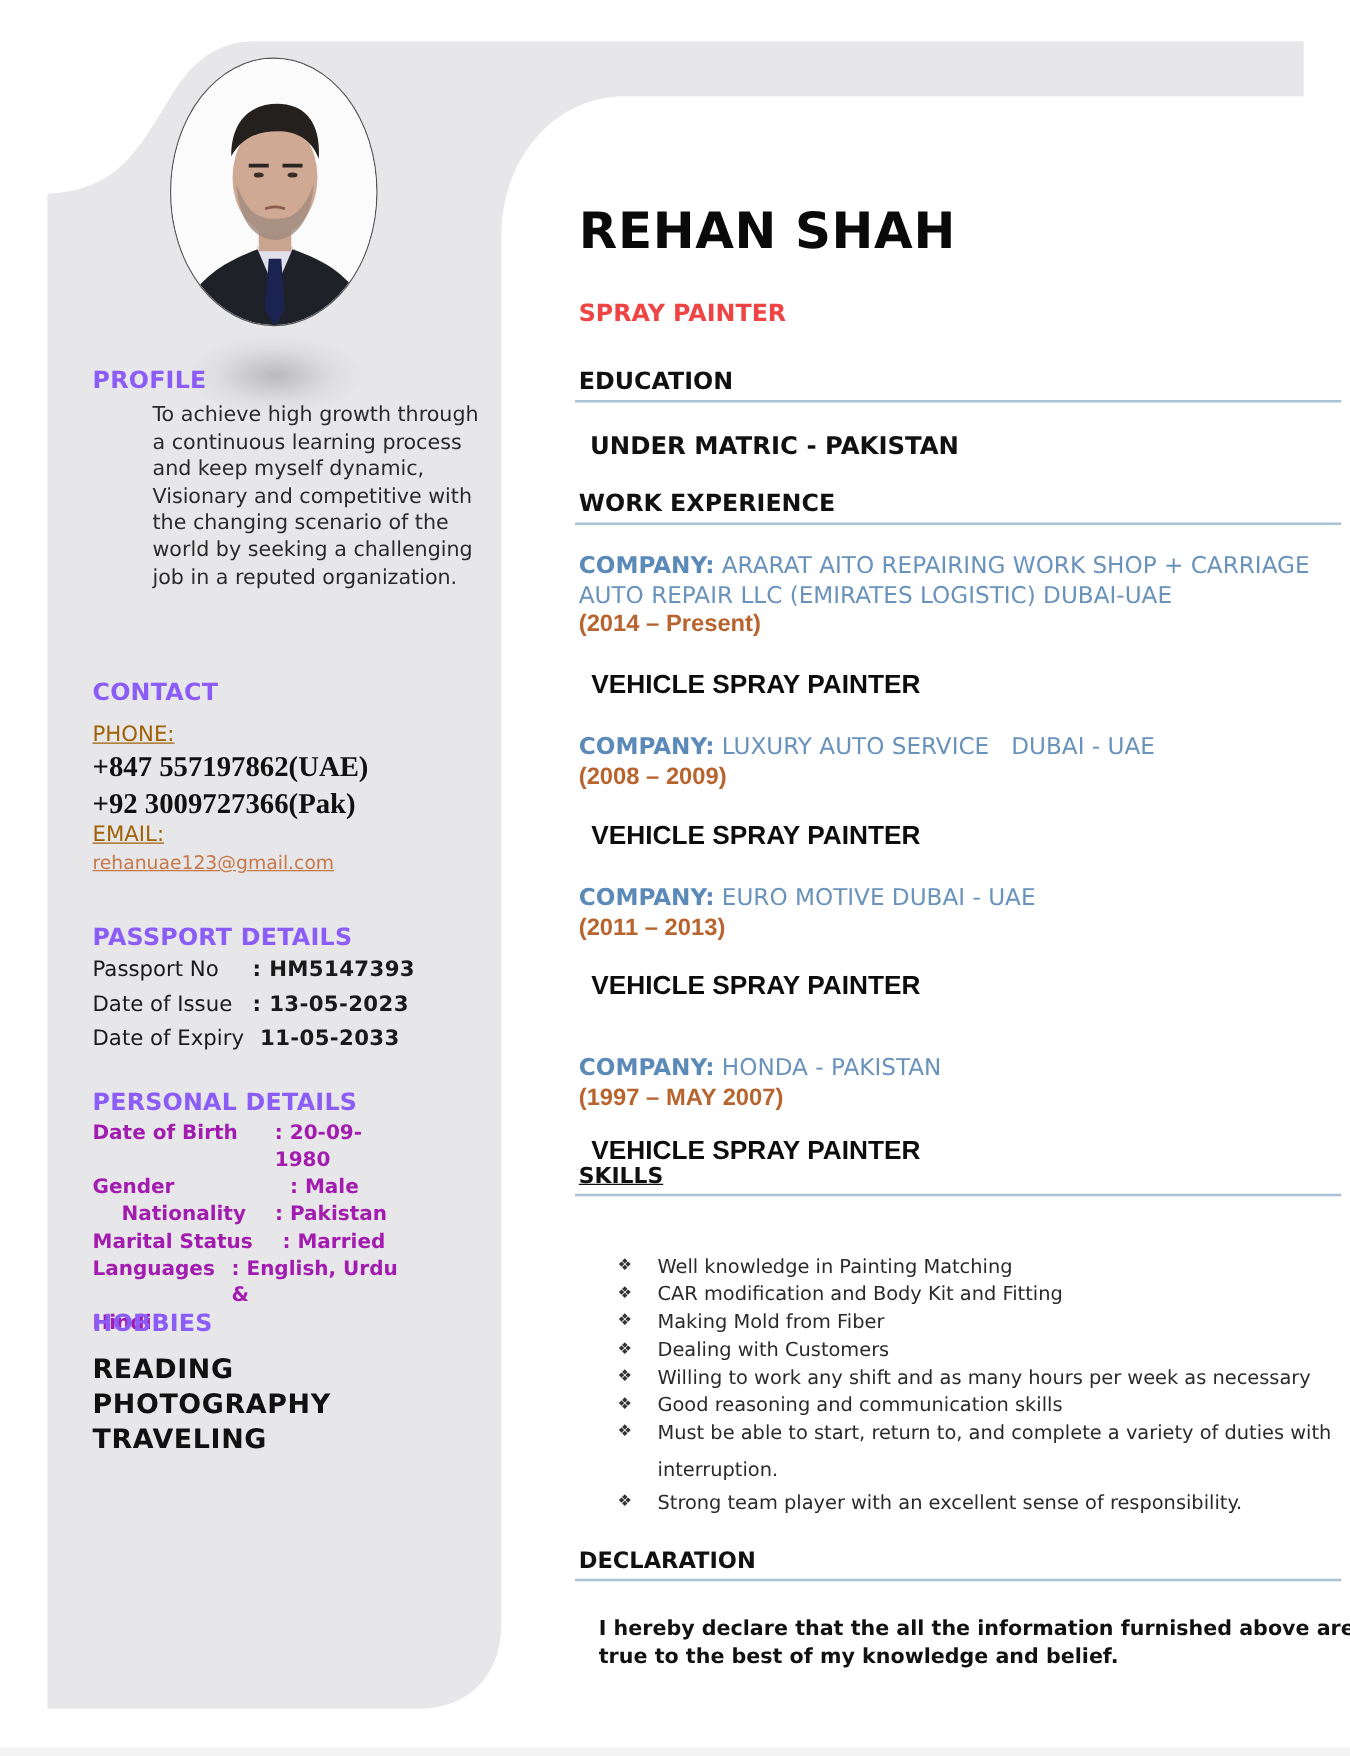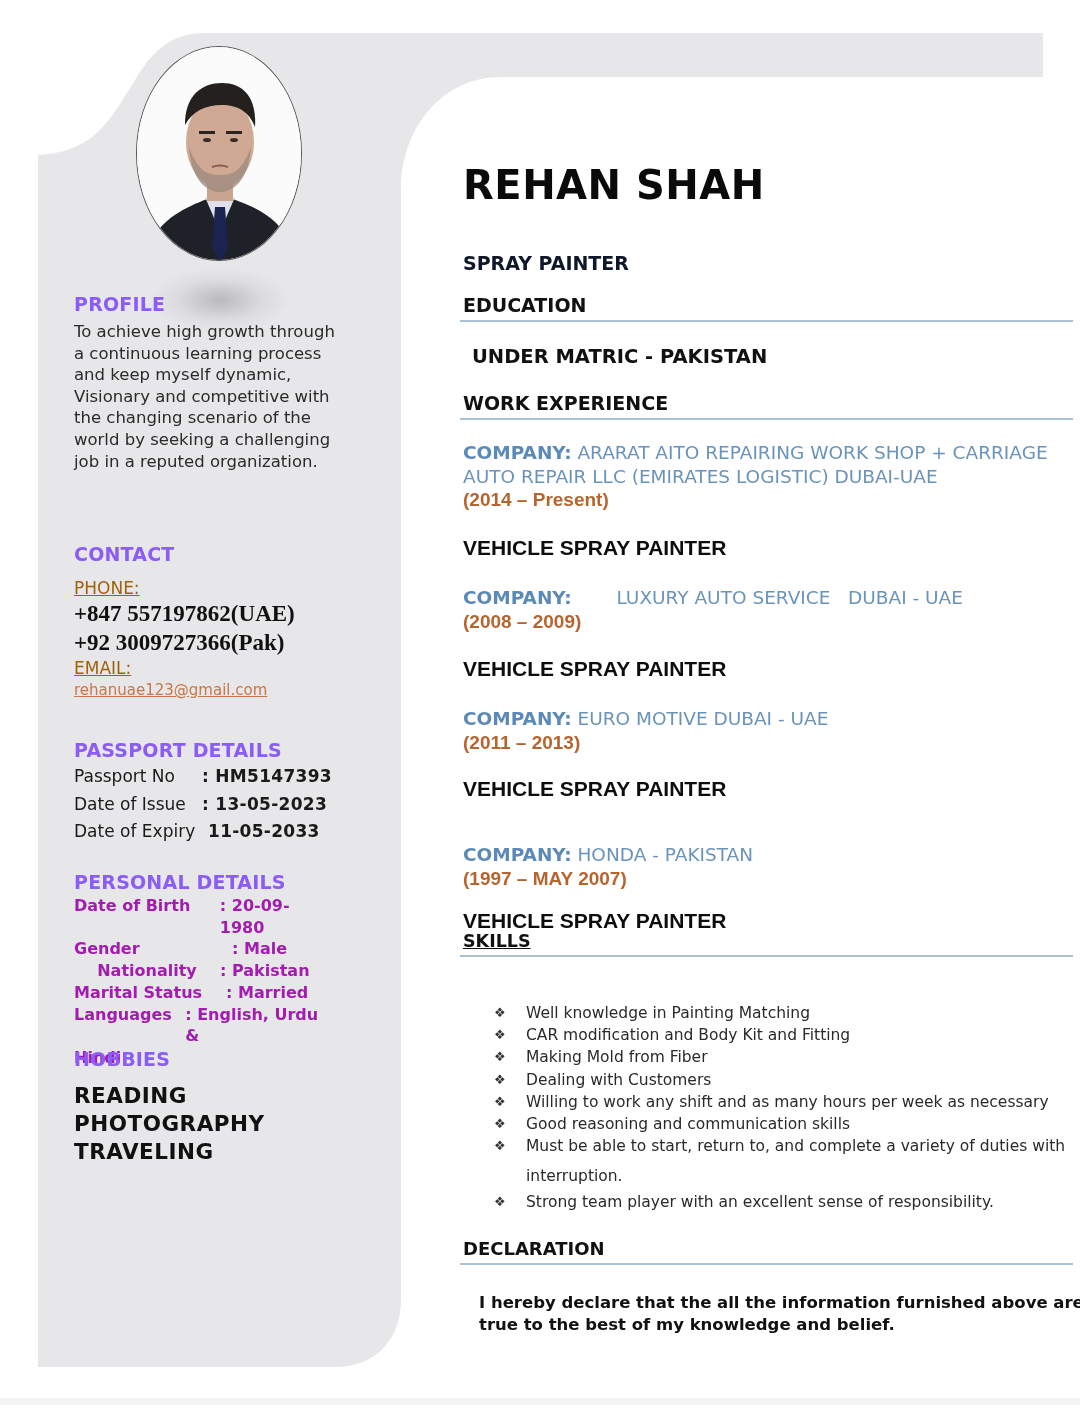--- a/index.html
+++ b/index.html
@@ -35,25 +35,25 @@
   }
   .email { font-size: 15px; color: #c7784a; text-decoration: underline; line-height: 22px; }
   .pp-row { display: flex; font-size: 17px; line-height: 27.5px; color: #1a1a1a; }
   .pp-row .k { width: 128px; }
   .pp-row .v { font-weight: bold; letter-spacing: 0.3px; }
   .pd-row { display: flex; font-size: 16px; font-weight: bold; line-height: 21.7px; color: #a21caf; }
   .hobby { font-size: 21.5px; font-weight: bold; line-height: 28px; letter-spacing: 0.5px; color: #111; }
 
   
   .name { position: absolute; left: 463px; top: 162px; font-size: 40px; font-weight: bold; letter-spacing: 0.5px; color: #0a0a0a; margin: 0; }
-  .title { position: absolute; left: 463px; top: 252px; font-size: 19px; font-weight: bold; color: #0f172a; margin: 0; }
+  .title { position: absolute; left: 463px; top: 240px; font-size: 19px; font-weight: bold; color: #ef4444; margin: 0; }
   .sec { position: absolute; left: 460px; width: 613px; }
   .sec-h { font-size: 19px; font-weight: bold; color: #111; padding-left: 3px; padding-bottom: 4px; border-bottom: 2.5px solid #a9c2d8; margin: 0; }
   .bold-line { position: absolute; left: 472px; font-size: 19.5px; font-weight: bold; color: #111; margin: 0; }
-  .job-pos { position: absolute; left: 463px; font-family: "Liberation Sans", sans-serif; font-size: 21px; font-weight: bold; color: #0d0d0d; margin: 0; text-align: center; }
+  .job-pos { position: absolute; left: 473px; font-family: "Liberation Sans", sans-serif; font-size: 21px; font-weight: bold; color: #0d0d0d; margin: 0; text-align: center; }
   .company { position: absolute; left: 463px; width: 600px; font-size: 18.5px; line-height: 23.5px; color: #6a93bb; margin: 0; }
   .company .ck { font-weight: bold; color: #5b8ab8; }
   .dates { display: block; font-family: "Liberation Sans", sans-serif; font-weight: bold; color: #b8642f; font-size: 19px; line-height: 24px; }
   .skills { position: absolute; left: 494px; top: 1002px; width: 580px; margin: 0; padding: 0; list-style: none; }
   .skills li { display: flex; font-size: 15.5px; line-height: 22.2px; color: #2a2a2a; }
   .skills li .b { width: 32px; flex: 0 0 32px; font-size: 13px; color: #333; }
   .skills li.tall { line-height: 30px; }
   .decl { position: absolute; left: 463px; top: 1276px; width: 612px; font-size: 16.5px; font-weight: bold; line-height: 21.5px; color: #111; margin: 16px; }
 </style>
 </head>
@@ -87,21 +87,21 @@
     <rect x="62" y="84" width="16" height="3" fill="#2b2522"></rect>
     <rect x="89" y="84" width="16" height="3" fill="#2b2522"></rect>
     <ellipse cx="70" cy="93" rx="4" ry="2" fill="#3a2c27"></ellipse>
     <ellipse cx="97" cy="93" rx="4" ry="2" fill="#3a2c27"></ellipse>
     <path d="M75 120 Q 83 117 91 120" stroke="#8c5a50" stroke-width="2" fill="none"></path>
   </svg>
 </div>
 
 <div class="side" style="top:293px;">
   <h3 class="side-h">PROFILE</h3>
-  <p class="side-p" style="width:270px;">To achieve high growth through a continuous learning process and keep myself dynamic, Visionary and competitive with the changing scenario of the world by seeking a challenging job in a reputed organization.</p>
+  <p class="side-p" style="width:270px;margin-left:48px;">To achieve high growth through a continuous learning process and keep myself dynamic, Visionary and competitive with the changing scenario of the world by seeking a challenging job in a reputed organization.</p>
 </div>
 
 <div class="side" style="top:543px;">
   <h3 class="side-h">CONTACT</h3>
   <div class="label-sm" style="margin-top:12px;">PHONE:</div>
   <div class="phone">+847 557197862(UAE)</div>
   <div class="phone">+92 3009727366(Pak)</div>
   <div class="label-sm">EMAIL:</div>
   <a class="email">rehanuae123@gmail.com</a>
 </div>
@@ -172,21 +172,21 @@
   <h3 class="sec-h">WORK EXPERIENCE</h3>
 </div>
 
 <p class="company" style="top:441px;">
   <span class="ck">COMPANY:</span><span> ARARAT AITO REPAIRING WORK SHOP + CARRIAGE AUTO REPAIR LLC (EMIRATES LOGISTIC) DUBAI-UAE</span>
   <span class="dates">(2014 – Present)</span>
 </p>
 <p class="job-pos" style="top:536px;">VEHICLE SPRAY PAINTER</p>
 
 <p class="company" style="top:586px;">
-  <span class="ck">COMPANY:</span> <span style="white-space:pre;margin-left:39px;">LUXURY AUTO SERVICE   DUBAI - UAE</span>
+  <span class="ck">COMPANY:</span> <span style="white-space:pre;">LUXURY AUTO SERVICE   DUBAI - UAE</span>
   <span class="dates">(2008 – 2009)</span>
 </p>
 <p class="job-pos" style="top:657px;">VEHICLE SPRAY PAINTER</p>
 
 <p class="company" style="top:707px;">
   <span class="ck">COMPANY:</span> <span>EURO MOTIVE DUBAI - UAE</span>
   <span class="dates">(2011 – 2013)</span>
 </p>
 <p class="job-pos" style="top:777px;">VEHICLE SPRAY PAINTER</p>
 

